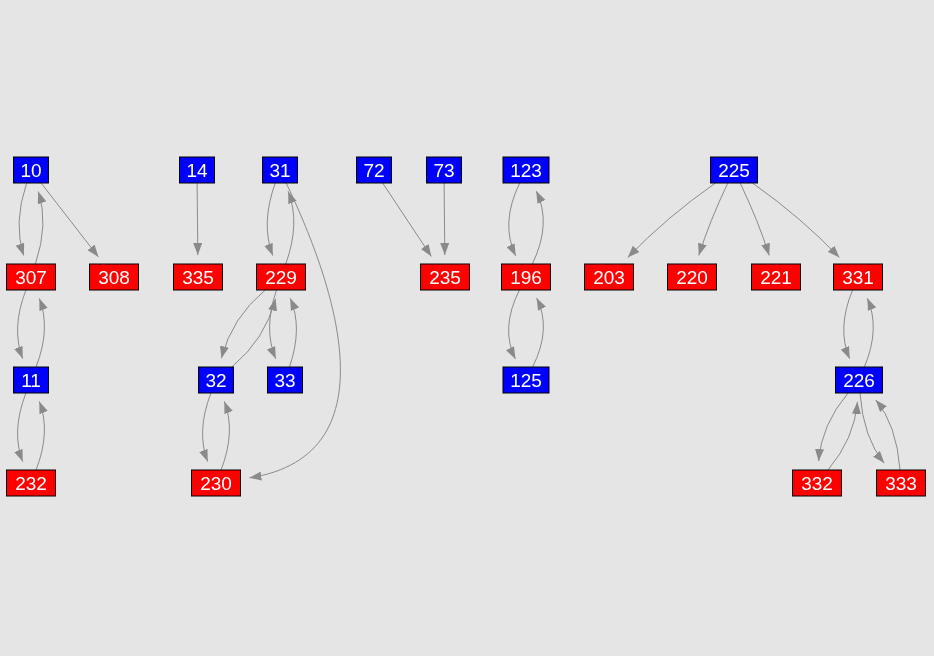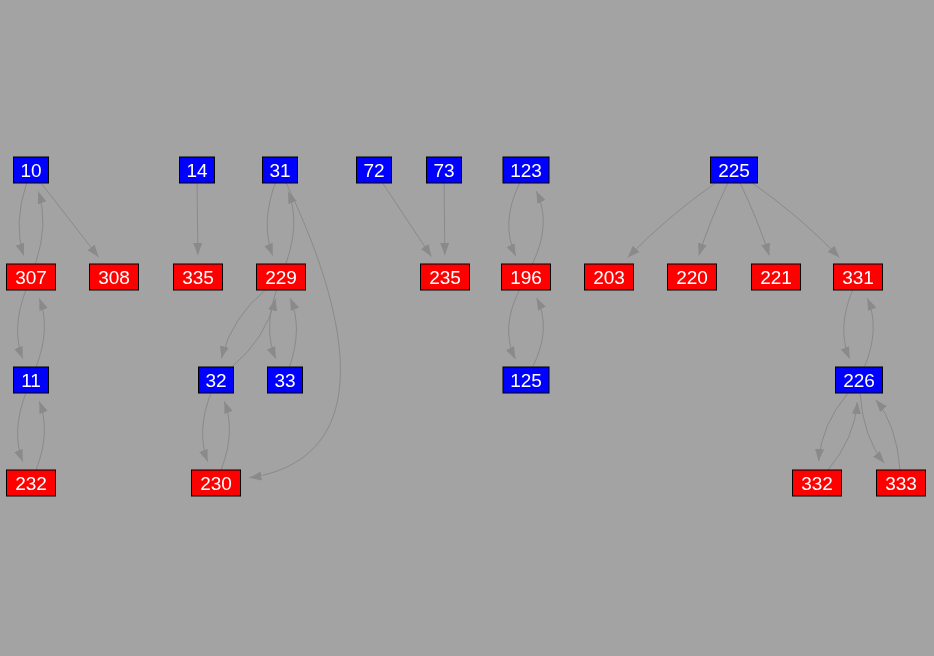--- a/index.html
+++ b/index.html
@@ -8,21 +8,21 @@
     background: #ffffff;
     width: 934px;
     height: 656px;
     overflow: hidden;
     font-family: "Liberation Sans", sans-serif;
   }
   #stage {
     position: relative;
     width: 934px;
     height: 656px;
-    background: #a3a3a3;
+    background: #e5e5e5;
     text-decoration: underline;
   }
   svg { display: block; }
   text.node-label {
     font-family: "Liberation Sans", sans-serif;
     font-size: 19px;
     fill: #ffffff;
   }
   path.edge {
     fill: none;

